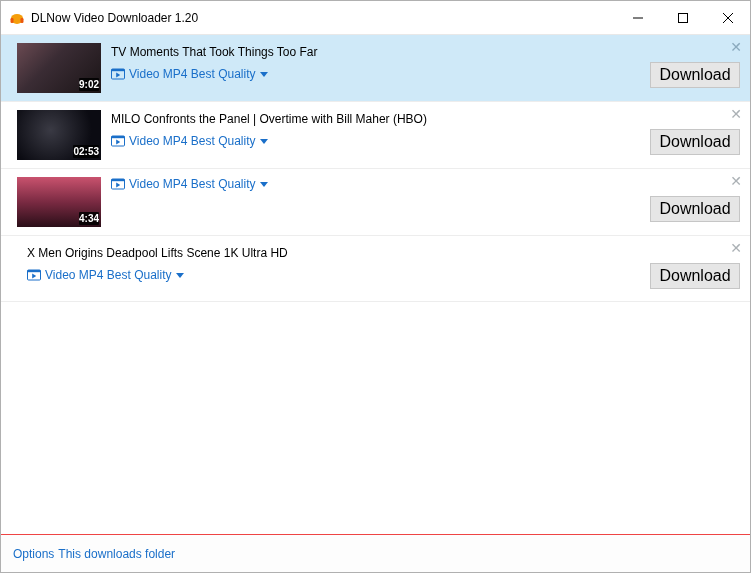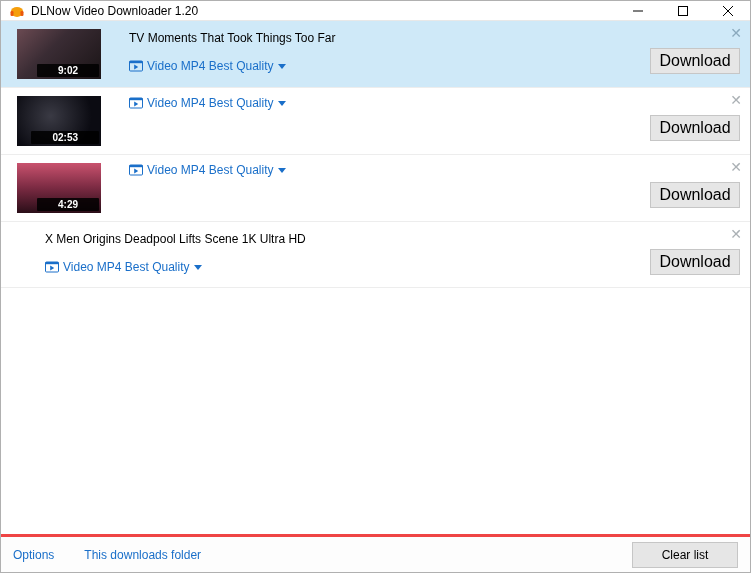--- a/index.html
+++ b/index.html
@@ -13,21 +13,21 @@
 }
 .window {
   background: #fff;
   border: 1px solid #b0b0b0;
   width: 751px;
   height: 573px;
   display: flex;
   flex-direction: column;
 }
 .titlebar {
-  height: 20px;
+  height: 34px;
   display: flex;
   align-items: center;
   background: #fff;
   border-bottom: 1px solid #e8e8e8;
 }
 .titlebar .app-icon {
   width: 16px; height: 16px; margin: 0 6px 0 8px;
   display: flex; align-items: center; justify-content: center;
 }
 .titlebar .title { flex: 1; color: #000; font-size: 12px; }
@@ -57,29 +57,29 @@
   flex-shrink: 0;
   overflow: hidden;
 }
 .thumb .duration {
   position: absolute;
   right: 2px; bottom: 2px;
   background: rgba(0,0,0,.85);
   color: #fff;
   font-size: 10px;
   font-weight: 600;
-  padding: 1px 21px;
+  padding: 1px 0;
   border-radius: 1px;
 }
 .meta {
   flex: 1;
-  padding: 0 28px;
+  padding: 0 10px;
   display: flex;
   flex-direction: column;
-  gap: 14px;
+  gap: 8px;
 }
 .title-line { color: #000; font-size: 12px; padding-top: 2px; }
 .format-line {
   display: flex; gap: 4px;
   color: #1a6fc9; font-size: 12px;
   cursor: pointer;
 }
 .format-line .vicon {
   width: 14px; height: 14px;
   display: inline-flex; align-items: center; justify-content: center;
@@ -99,25 +99,25 @@
   top: 4px; right: 6px;
   width: 16px; height: 16px;
   color: #aab0b4;
   display: flex; align-items: center; justify-content: center;
   cursor: pointer;
   font-size: 14px;
 }
 .row.selected .row-close { color: #8aa9bd; }
 .footer {
   height: 38px;
-  border-top: 3px solid #ef4444;
+  border-top: 1px solid #ef4444;
   display: flex;
   align-items: center;
   padding: 0 12px;
-  gap: 30px;
+  gap: 4px;
   background: #fdfdfd;
 }
 .footer .link {
   color: #1a6fc9;
   font-size: 12px;
   cursor: pointer;
 }
 .footer .spacer { flex: 1; }
 .clearbtn {
   width: 106px; height: 26px;
@@ -187,40 +187,41 @@
           </div>
         </div>
         <button class="dlbtn">Download</button>
         <div class="row-close">✕</div>
       </div>
       <div class="row">
         <div class="thumb th1">
           <span class="duration">02:53</span>
         </div>
         <div class="meta">
+          <div class="title-line">MILO Confronts the Panel | Overtime with Bill Maher (HBO)</div>
           <div class="format-line">
             <span class="vicon">
               <svg width="14" height="14" viewBox="0 0 14 14">
                 <rect x="0.5" y="2" width="13" height="10" rx="1" fill="none" stroke="#1a6fc9" stroke-width="1"></rect>
                 <rect x="0.5" y="2" width="13" height="2.2" fill="#1a6fc9"></rect>
                 <polygon points="5.2,5.6 5.2,10.4 9.2,8" fill="#1a6fc9"></polygon>
               </svg>
             </span>
             <span>Video MP4 Best Quality</span>
             <span class="caret"><svg viewBox="0 0 8 8">
                 <polygon points="0,2 8,2 4,7" fill="#1a6fc9"></polygon>
               </svg></span>
           </div>
         </div>
         <button class="dlbtn">Download</button>
         <div class="row-close">✕</div>
       </div>
       <div class="row">
         <div class="thumb th2">
-          <span class="duration">4:29</span>
+          <span class="duration">4:34</span>
         </div>
         <div class="meta">
           <div class="format-line">
             <span class="vicon">
               <svg width="14" height="14" viewBox="0 0 14 14">
                 <rect x="0.5" y="2" width="13" height="10" rx="1" fill="none" stroke="#1a6fc9" stroke-width="1"></rect>
                 <rect x="0.5" y="2" width="13" height="2.2" fill="#1a6fc9"></rect>
                 <polygon points="5.2,5.6 5.2,10.4 9.2,8" fill="#1a6fc9"></polygon>
               </svg>
             </span>
@@ -252,16 +253,15 @@
         </div>
         <button class="dlbtn">Download</button>
         <div class="row-close">✕</div>
       </div>
     </div>
 
   <div class="footer">
     <span class="link">Options</span>
     <span class="link">This downloads folder</span>
     <span class="spacer"></span>
-    <button class="clearbtn">Clear list</button>
   </div>
 
 </div>
 
 </body></html>

